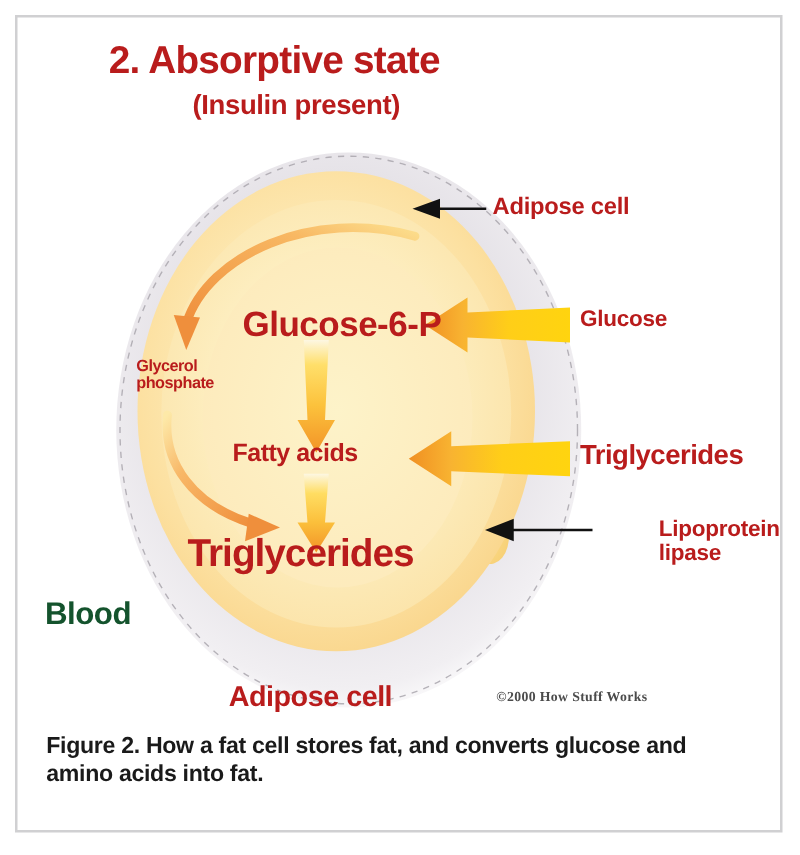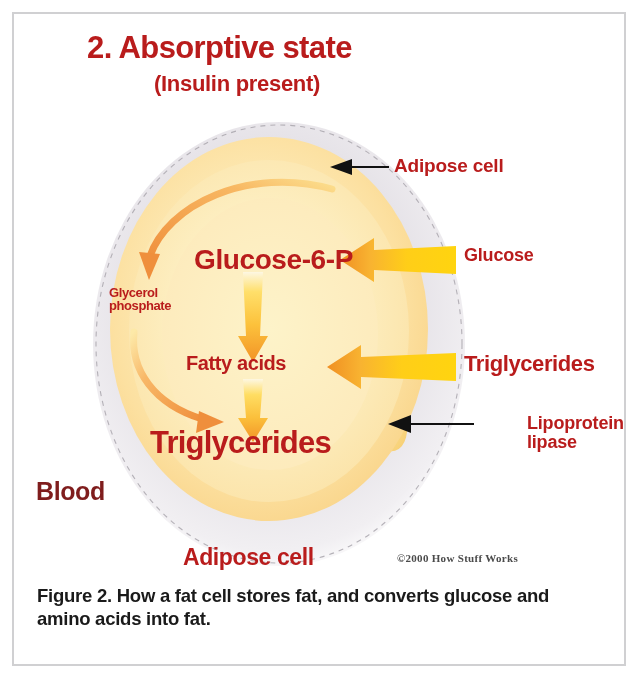--- a/index.html
+++ b/index.html
@@ -101,21 +101,21 @@
   #label-triglycerides-in {
     left: 136px;
     top: 413px;
     font-size: 31px;
     letter-spacing: -0.8px;
   }
   #label-blood {
     left: 22px;
     top: 465px;
     font-size: 25px;
-    color: #7f1d1d;
+    color: #14532d;
     letter-spacing: -0.4px;
   }
   #label-adipose-cell-bottom {
     left: 169px;
     top: 532px;
     font-size: 23px;
     letter-spacing: -0.4px;
   }
   #copyright {
     left: 383px;

